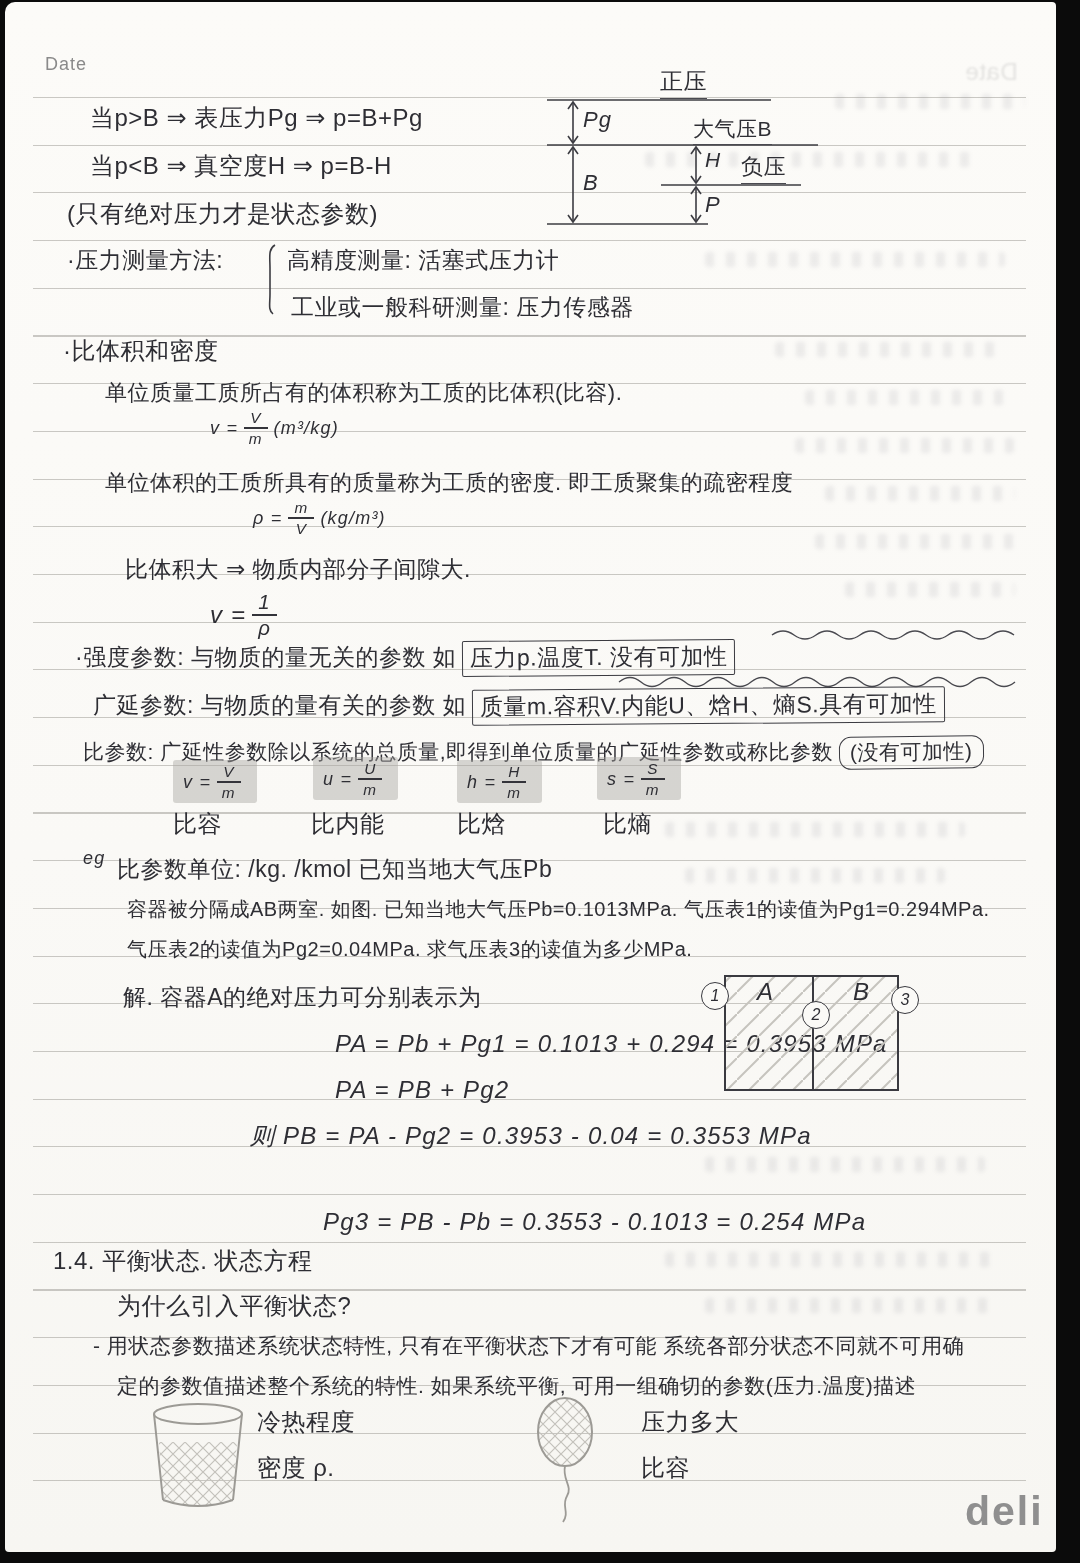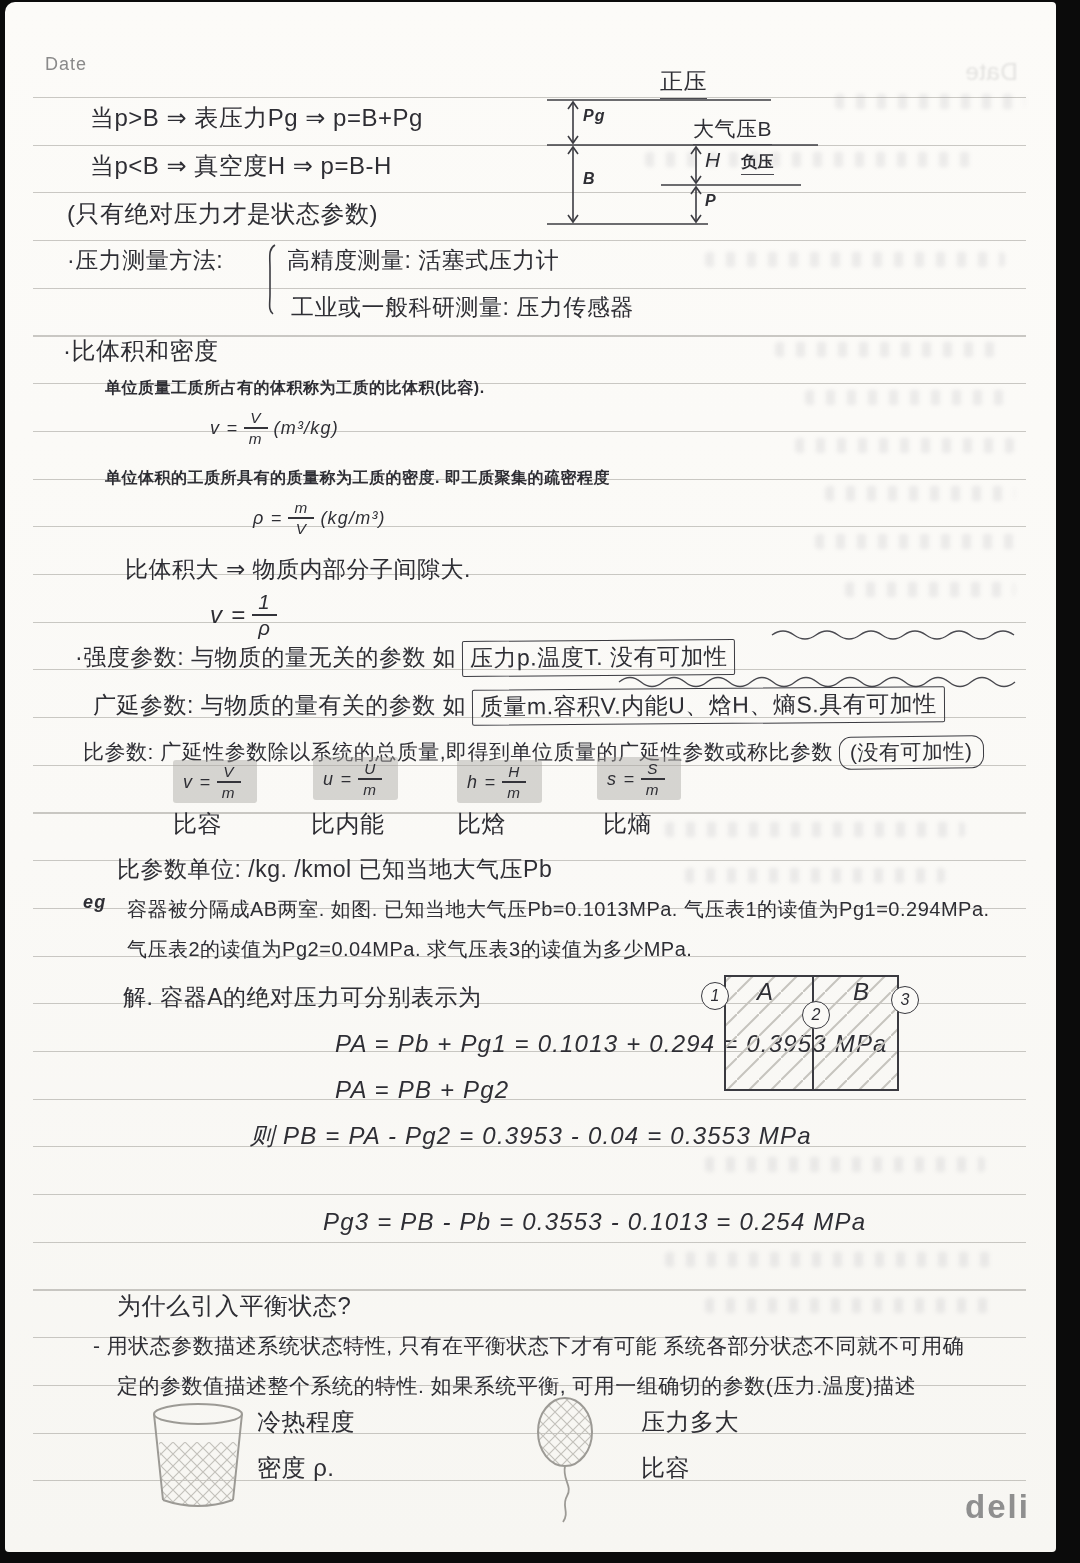--- a/index.html
+++ b/index.html
@@ -14,21 +14,21 @@
     border-radius:10px 4px 4px 4px;
   }
   .rules{
     position:absolute;left:28px;right:30px;top:95px;height:1392px;
     background:repeating-linear-gradient(to bottom,
       rgba(160,158,152,.55) 0px, rgba(160,158,152,.55) 1px,
       transparent 1px, transparent 47.7px);
     pointer-events:none;
   }
   .hw{position:absolute;color:#2e2e34;white-space:nowrap;letter-spacing:.5px;}
-  .t20{font-size:20px;} .t21{font-size:21px;} .t22{font-size:16px;font-weight:bold;}
+  .t20{font-size:20px;} .t21{font-size:21px;} .t22{font-size:22px;}
   .t23{font-size:23px;} .t24{font-size:24px;} .t26{font-size:18px;}
   .gray{color:#8a8a8a;}
   .eq{font-style:italic;letter-spacing:1.2px;}
   .frac{display:inline-flex;flex-direction:column;align-items:center;
         vertical-align:middle;line-height:1;margin:0 6px;font-size:.85em;}
   .frac .num{border-bottom:2px solid #34343a;padding:0 6px 2px;}
   .frac .den{padding-top:2px;}
   .frow{display:inline-flex;align-items:center;}
   .hl{background:rgba(168,166,162,.45);border-radius:3px;padding:4px 10px 2px;
       display:inline-flex;align-items:center;}
@@ -37,21 +37,21 @@
   .roundbox{display:inline-block;border:1.6px solid #3b3b41;padding:1px 10px 2px;
             border-radius:12px;transform:rotate(-.8deg);margin-left:6px;}
   .underl{border-bottom:1.6px solid #4a4a50;padding-bottom:1px;}
   .circ{position:absolute;width:26px;height:26px;border:1.7px solid #3a3a40;
         border-radius:50%;background:#fbfaf7;color:#2e2e34;font-size:16px;
         display:flex;align-items:center;justify-content:center;font-style:italic;}
   .mirror{transform:scaleX(-1);opacity:.22;filter:blur(1px);}
   .bleed{position:absolute;height:15px;border-radius:4px;filter:blur(2px);opacity:.55;
     background:repeating-linear-gradient(90deg, rgba(120,120,132,.22) 0 9px,
       rgba(120,120,132,0) 9px 21px);}
-  .brand{font-weight:bold;letter-spacing:2px;color:#8f8f8f;font-size:33px;}
+  .brand{font-weight:bold;letter-spacing:2px;color:#8f8f8f;font-size:41px;}
   svg{position:absolute;overflow:visible;}
 </style>
 </head>
 <body>
 
 <div class="paper">
   <div class="rules"></div>
 
   <div class="bleed" style="left:830px;top:92px;width:190px"></div>
   <div class="bleed" style="left:640px;top:150px;width:330px"></div>
@@ -189,21 +189,21 @@
           <span class="den">m</span>
         </span>
       </span>
   </div>
   <div class="hw t24" style="left:168px;top:806px">比容</div>
   <div class="hw t24" style="left:306px;top:806px">比内能</div>
   <div class="hw t24" style="left:452px;top:806px">比焓</div>
   <div class="hw t24" style="left:598px;top:806px">比熵</div>
   <div class="hw t23" style="left:112px;top:852px">比参数单位: /kg. /kmol  已知当地大气压Pb</div>
 
-  <div class="hw t26 eq" style="left:78px;top:890px;font-weight:bold">eg</div>
+  <div class="hw t26 eq" style="left:78px;top:846px;font-weight:normal">eg</div>
   <div class="hw t20" style="left:122px;top:894px">容器被分隔成AB两室. 如图. 已知当地大气压Pb=0.1013MPa. 气压表1的读值为Pg1=0.294MPa.</div>
   <div class="hw t20" style="left:122px;top:934px">气压表2的读值为Pg2=0.04MPa. 求气压表3的读值为多少MPa.</div>
   <div class="hw t23" style="left:118px;top:980px">解. 容器A的绝对压力可分别表示为</div>
   <div class="hw t24 eq" style="left:330px;top:1028px">PA = Pb + Pg1 = 0.1013 + 0.294 = 0.3953 MPa</div>
   <div class="hw t24 eq" style="left:330px;top:1074px">PA = PB + Pg2</div>
   <div class="hw t24 eq" style="left:245px;top:1118px">则  PB = PA - Pg2 = 0.3953 - 0.04 = 0.3553 MPa</div>
   <div class="hw t24 eq" style="left:318px;top:1206px">Pg3 = PB - Pb = 0.3553 - 0.1013 = 0.254 MPa</div>
 
   <svg style="left:688px;top:968px" width="230" height="126" viewBox="0 0 230 126">
     <defs>
@@ -213,20 +213,21 @@
     </defs>
     <rect x="32" y="6" width="173" height="114" fill="url(#hatch)" stroke="#3a3a40" stroke-width="2"></rect>
     <line x1="120" y1="6" x2="120" y2="120" stroke="#3a3a40" stroke-width="2"></line>
   </svg>
   <div class="hw t24 eq" style="left:752px;top:976px">A</div>
   <div class="hw t24 eq" style="left:848px;top:976px">B</div>
   <div class="circ" style="left:696px;top:980px">1</div>
   <div class="circ" style="left:797px;top:999px">2</div>
   <div class="circ" style="left:886px;top:984px">3</div>
 
+  <div class="hw t24" style="left:48px;top:1243px">1.4. 平衡状态. 状态方程</div>
   <div class="hw t24" style="left:112px;top:1288px">为什么引入平衡状态?</div>
   <div class="hw t21" style="left:88px;top:1330px">- 用状态参数描述系统状态特性, 只有在平衡状态下才有可能 系统各部分状态不同就不可用确</div>
   <div class="hw t21" style="left:112px;top:1370px">定的参数值描述整个系统的特性. 如果系统平衡, 可用一组确切的参数(压力.温度)描述</div>
 
   <svg style="left:138px;top:1398px" width="110" height="112" viewBox="0 0 110 112">
     <defs>
       <pattern id="xhatch" width="12" height="12" patternUnits="userSpaceOnUse">
         <path d="M0,12 L12,0 M0,0 L12,12" stroke="#c3c1bb" stroke-width="1.2" fill="none"></path>
       </pattern>
     </defs>

